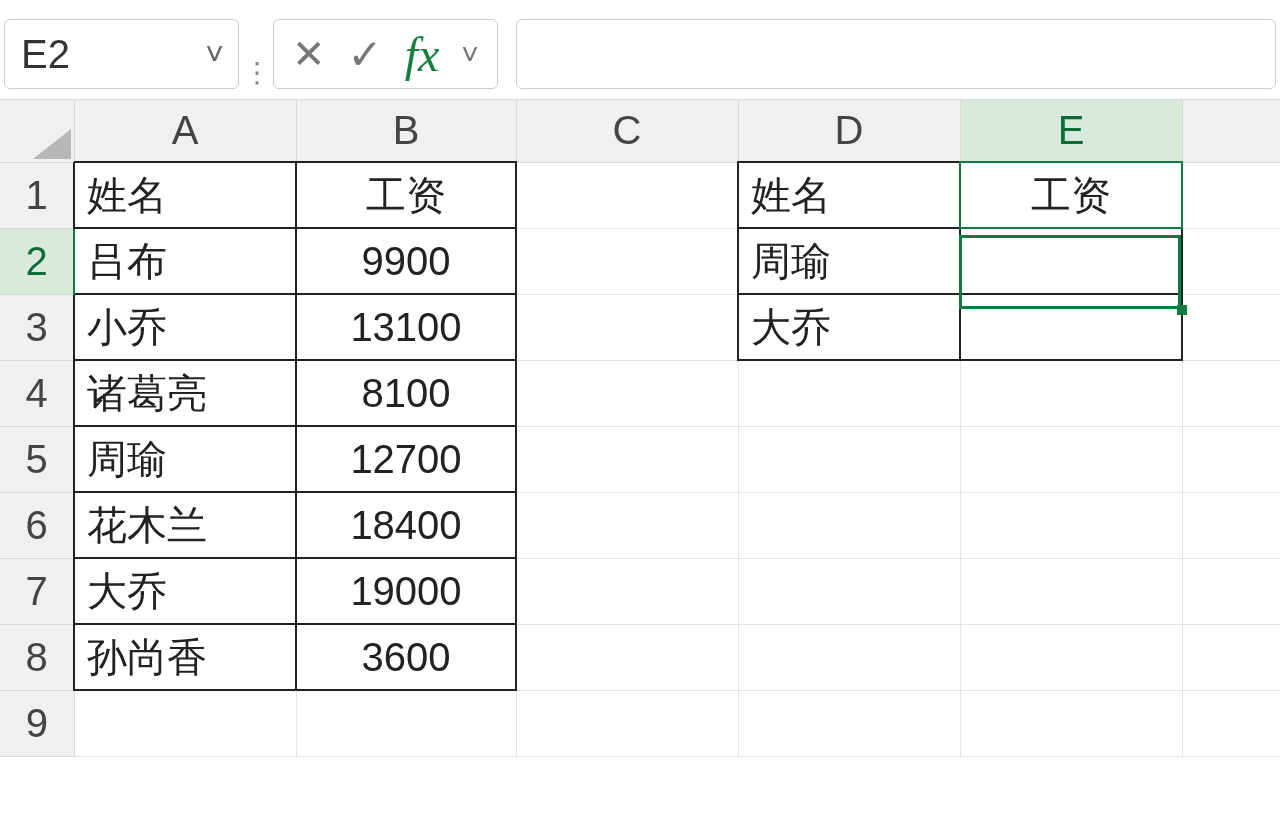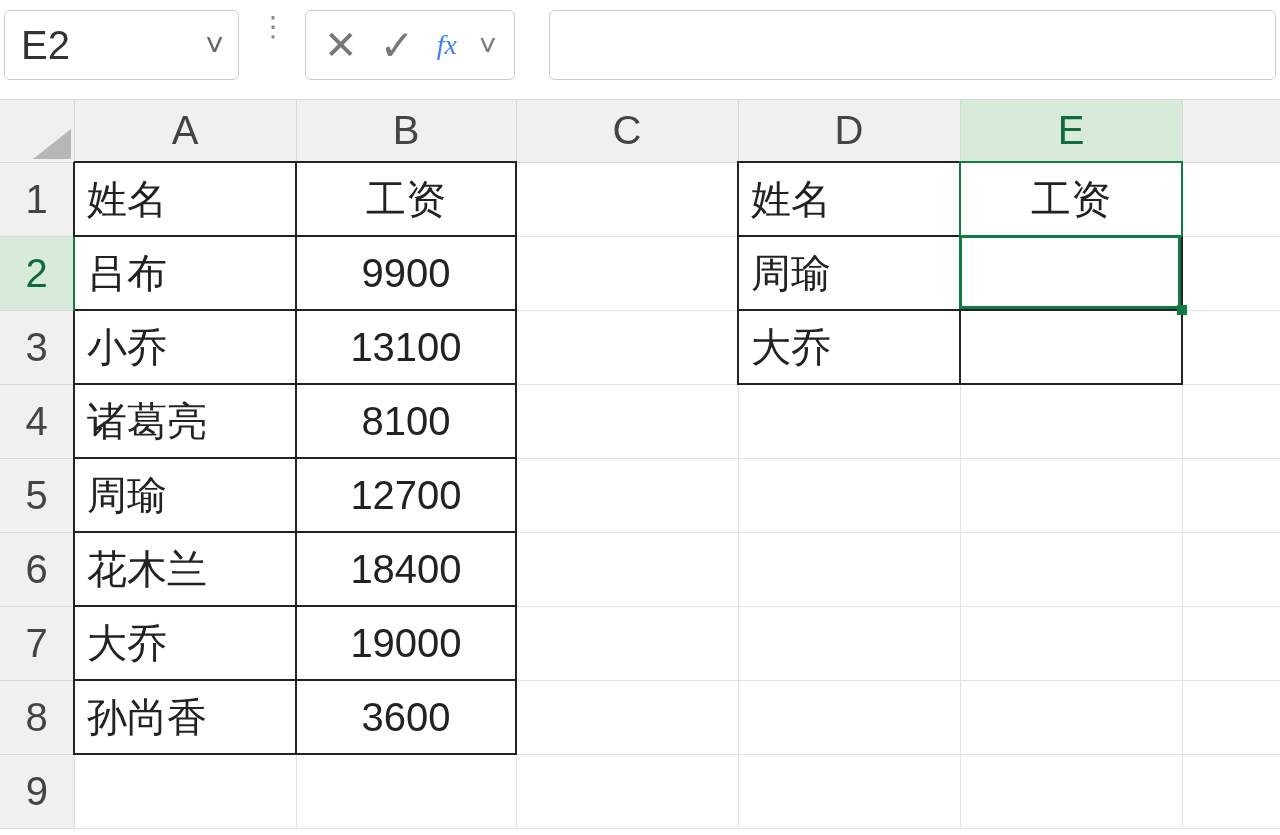--- a/index.html
+++ b/index.html
@@ -7,23 +7,23 @@
       font-family: "Segoe UI", Arial, sans-serif;
       background: #ffffff;
       overflow: hidden;
       width: 1280px;
       height: 835px;
     }
 
     
     .formula-bar-row {
       display: flex;
-      align-items: flex-start;
+      align-items: flex-end;
       padding: 10px 4px 10px 4px;
-      gap: 16px;
+      gap: 0;
       height: 100px;
       border-bottom: 1px solid #dcdcdc;
     }
     .name-box-wrap {
       display: flex;
       align-items: center;
       height: 70px;
       border: 1px solid #cccccc;
       border-radius: 6px;
       background: #ffffff;
@@ -50,21 +50,21 @@
       height: 70px;
       border: 1px solid #cccccc;
       border-radius: 6px;
       padding: 0 18px;
       background: #fff;
       color: #777;
       font-size: 38px;
     }
     .fx-x { font-size: 40px; font-weight: 300; }
     .fx-check { font-size: 42px; }
-    .fx-label { font-style: italic; font-family: "Times New Roman", serif; color: #3b82f6; font-size: 28px; }
+    .fx-label { font-style: italic; font-family: "Times New Roman", serif; color: #15803d; font-size: 48px; }
     .fx-caret { color: #777; font-size: 30px; }
 
     .formula-input {
       flex: 1;
       height: 70px;
       border: 1px solid #cccccc;
       border-radius: 6px;
       margin-left: 18px;
       background: #fff;
       font-size: 36px;
@@ -121,21 +121,21 @@
       border-left: none;
       text-align: center;
     }
     th.rowhdr.selected {
       background: #d8ead9;
       color: #0f6b3a;
       border-right: 2px solid #107c41;
     }
 
     td.cell {
-      height: 74px;
+      height: 66px;
       border: 1px solid #e3e3e3;
       font-size: 40px;
       color: #222;
       padding: 0 12px;
       vertical-align: middle;
       background: #fff;
       position: relative;
     }
     td.cell.left { text-align: left; }
     td.cell.center { text-align: center; }

